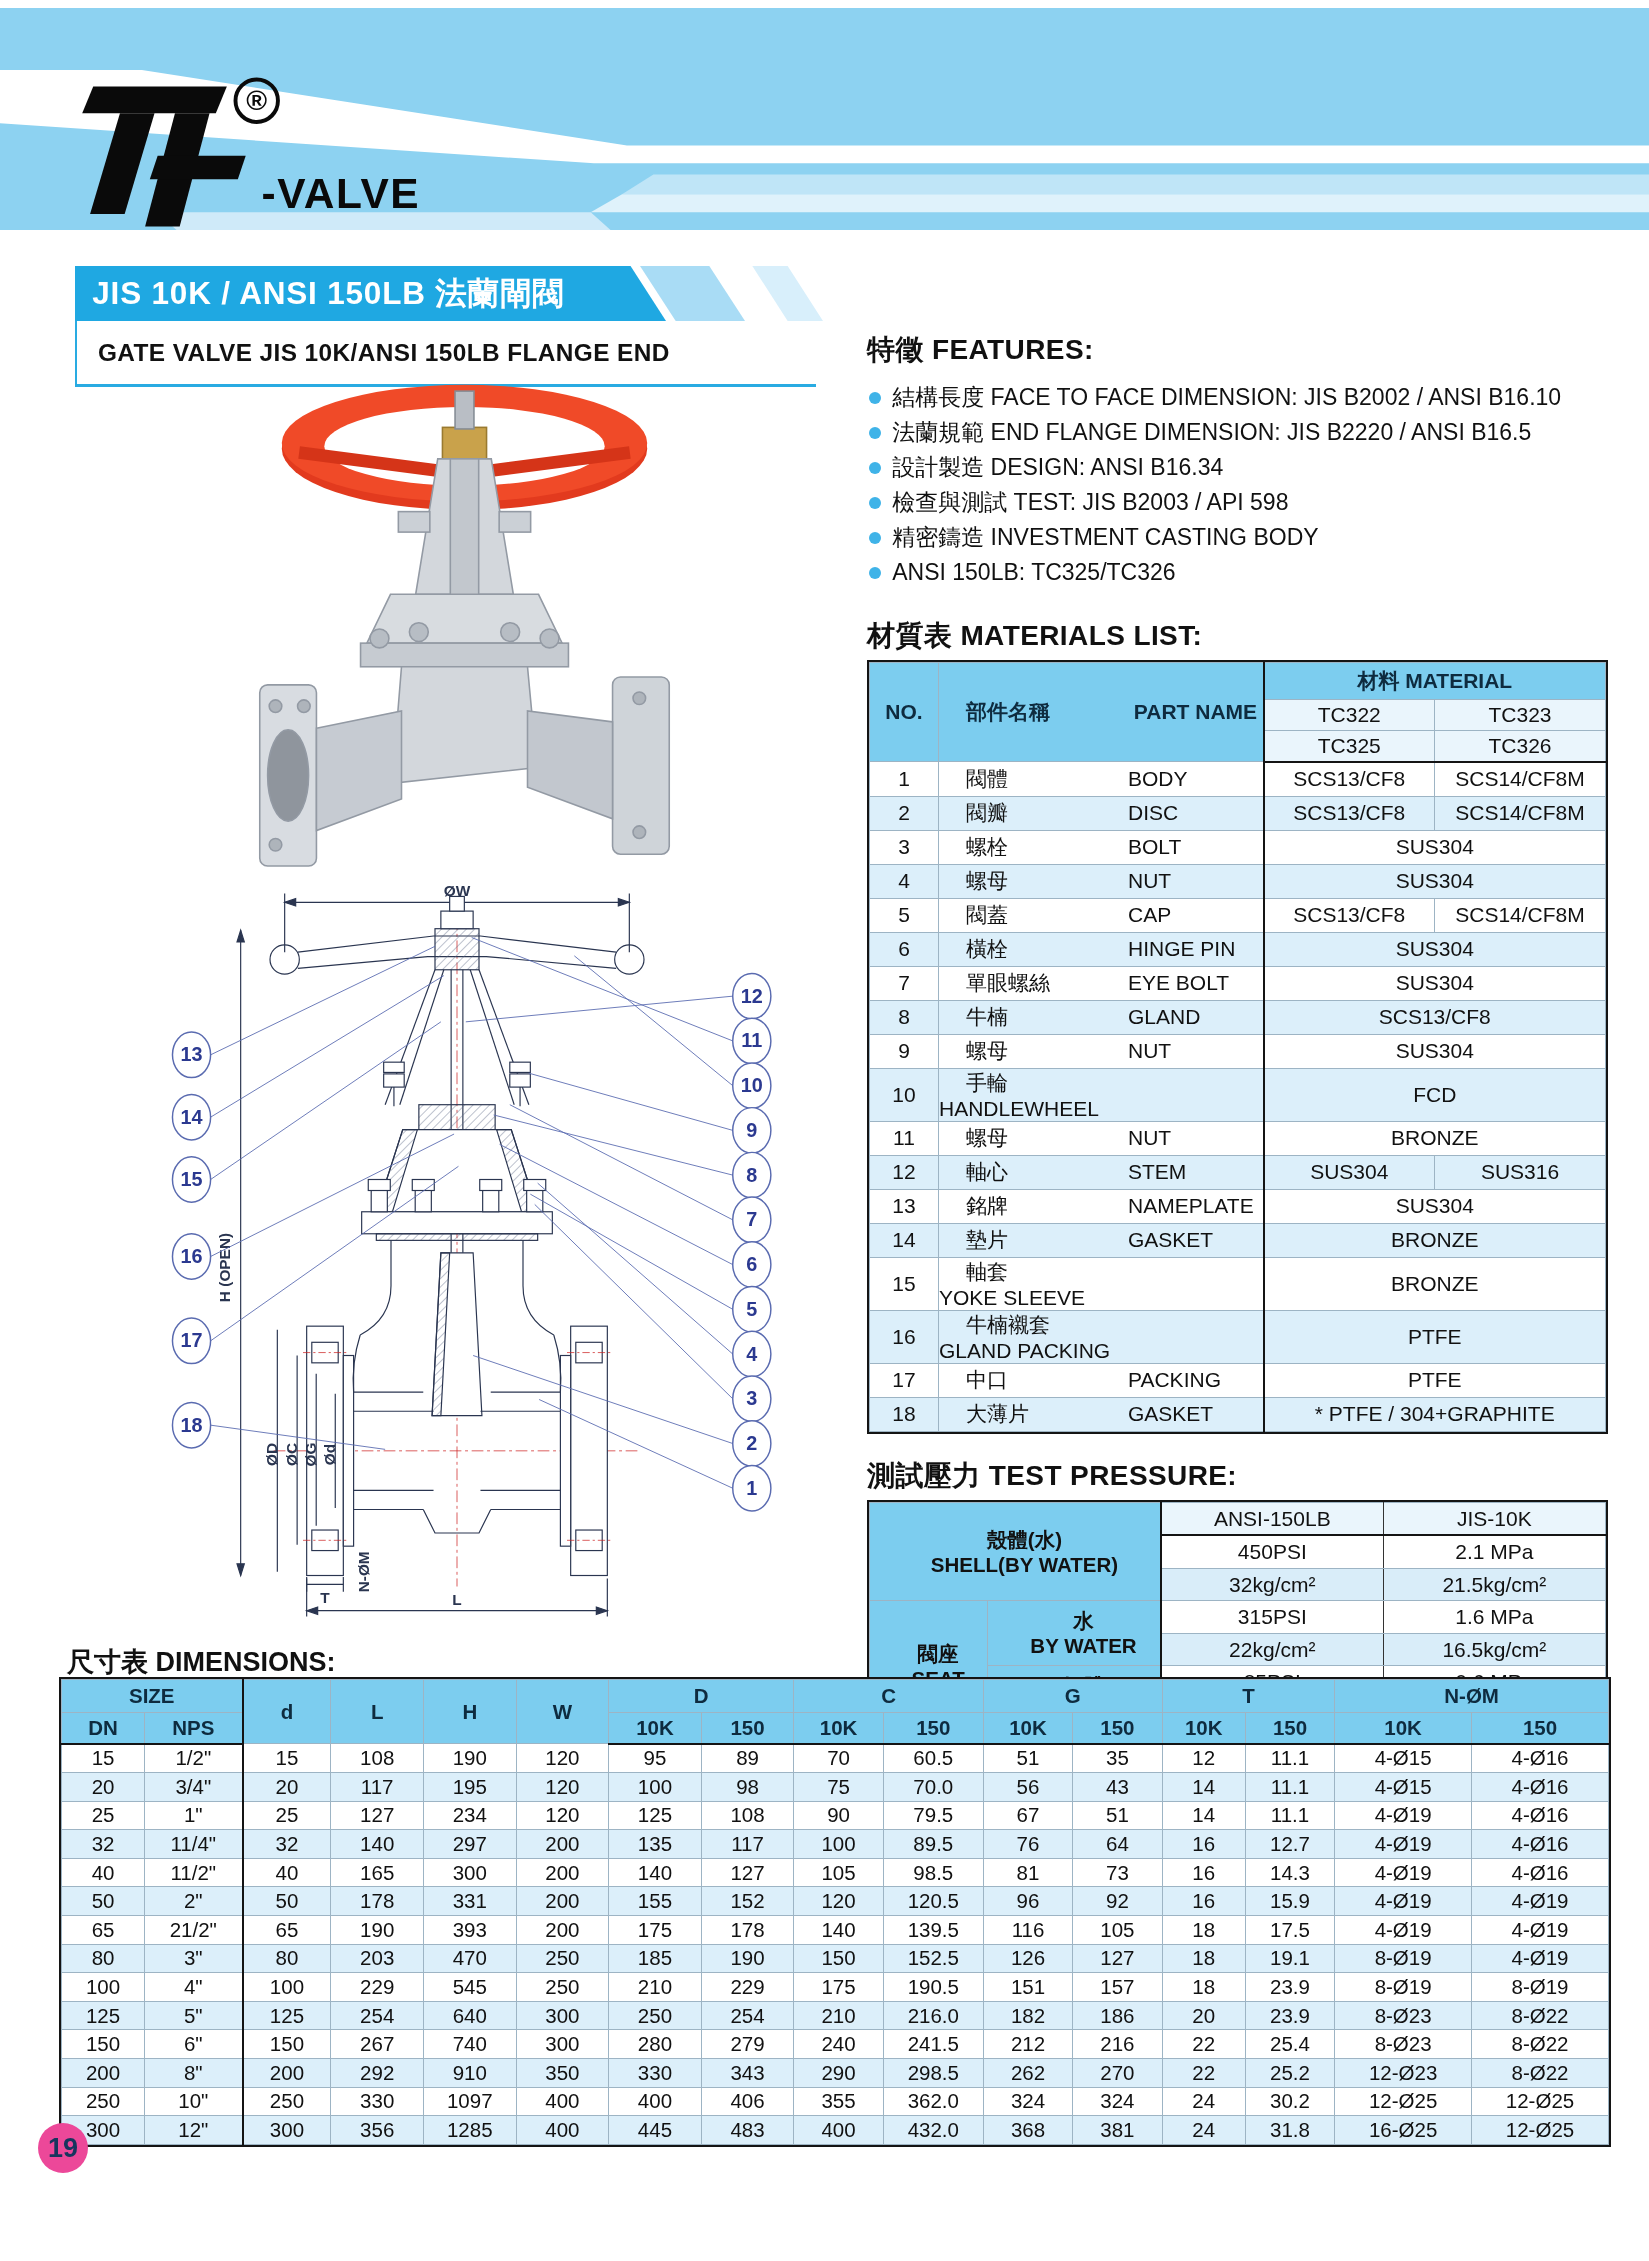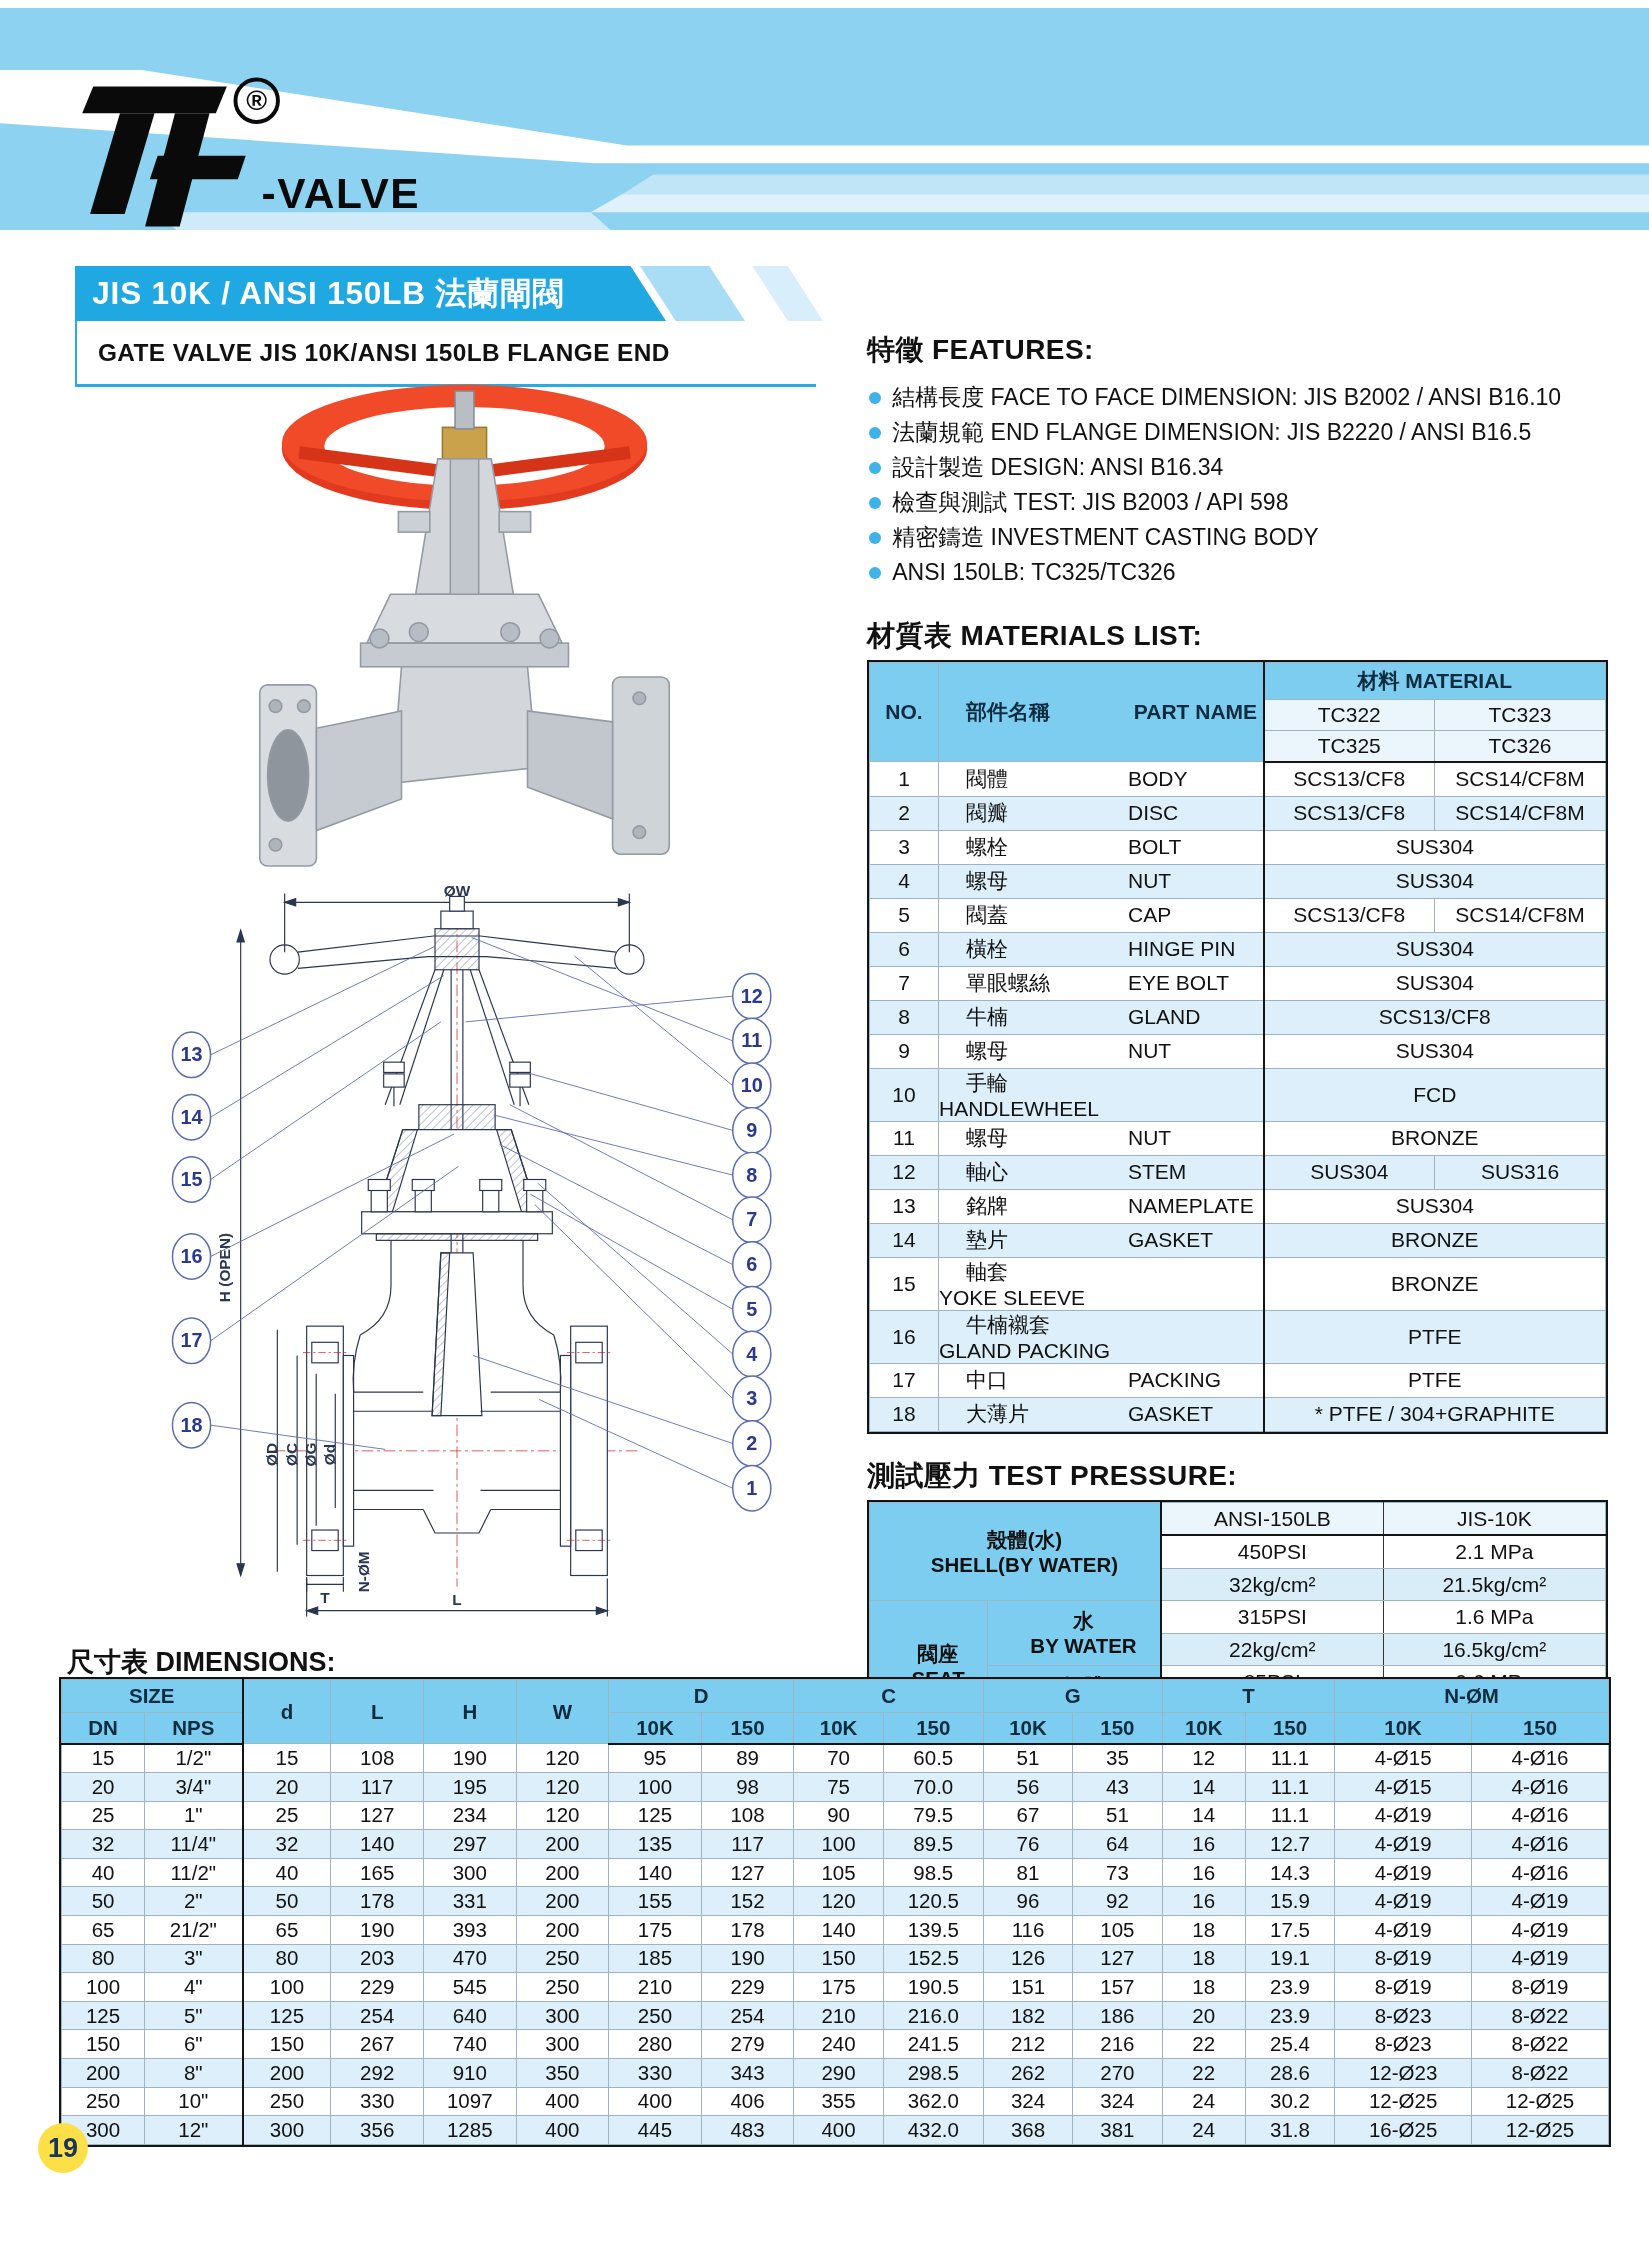--- a/index.html
+++ b/index.html
@@ -52,21 +52,21 @@
   
   .dims-wrap{position:absolute;left:59px;top:1677px;width:1548px;}
   .dims-heading{position:absolute;left:67px;top:1644px;font-size:27px;font-weight:bold;margin:0;}
   .dims-table th{font-size:20.5px;height:30px;}
   .dims-table td{font-size:20.5px;height:27.6px;border-top:1.6px solid #66798a;}
 
   
   .photo-box{position:absolute;left:244px;top:358px;}
   .drawing-box{position:absolute;left:127px;top:886px;}
 
-  .page-badge{position:absolute;left:38px;top:2123px;width:50px;height:50px;border-radius:50%;background:#fde047;display:flex;align-items:center;justify-content:center;font-size:27px;font-weight:bold;color:#17355e;}
+  .page-badge{position:absolute;left:38px;top:2123px;width:50px;height:50px;border-radius:50%;background:#ec4899;display:flex;align-items:center;justify-content:center;font-size:27px;font-weight:bold;color:#17355e;}
 </style>
 </head>
 <body>
 
 <div class="band">
   <div class="poly" style="left:0;top:0;width:1650px;height:222px;background:#fff;
               clip-path:polygon(0 28%,8.6% 28%,38% 62%,100% 62%,100% 70%,36% 70%,0 52%);"></div>
   <div class="poly" style="left:0;top:0;width:1650px;height:222px;background:#BFE5F7;
               clip-path:polygon(39.6% 75%,100% 75%,100% 84%,37.7% 84%);"></div>
   <div class="poly" style="left:0;top:0;width:1650px;height:222px;background:#DFF2FB;
@@ -826,21 +826,21 @@
           <td>292</td>
           <td>910</td>
           <td>350</td>
           <td>330</td>
           <td>343</td>
           <td>290</td>
           <td>298.5</td>
           <td>262</td>
           <td>270</td>
           <td>22</td>
-          <td>28.6</td>
+          <td>25.2</td>
           <td>12-Ø23</td>
           <td>8-Ø22</td>
         </tr>
         <tr>
           <td>250</td>
           <td class="bR">10"</td>
           <td>250</td>
           <td>330</td>
           <td>1097</td>
           <td>400</td>

